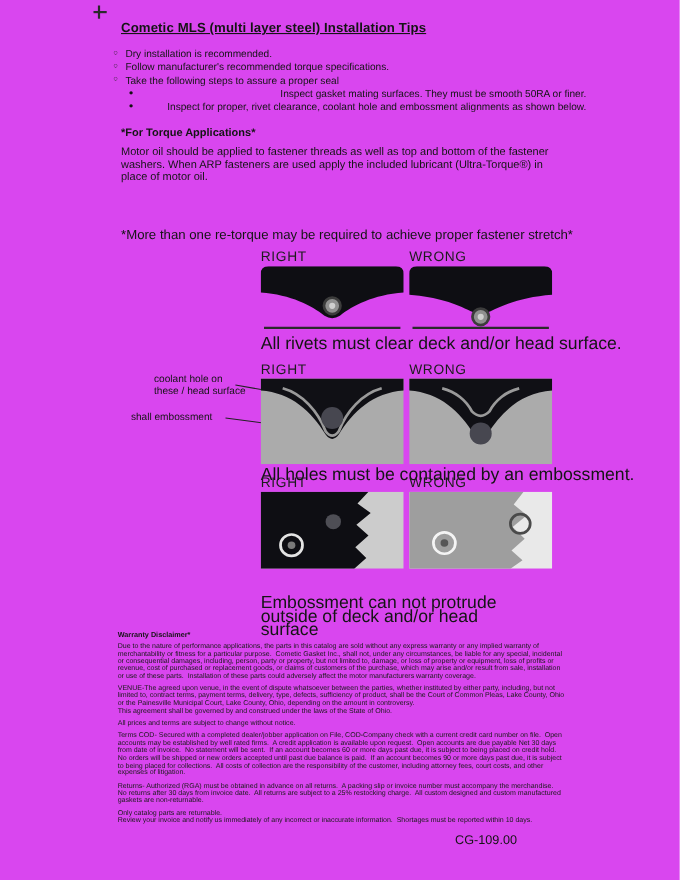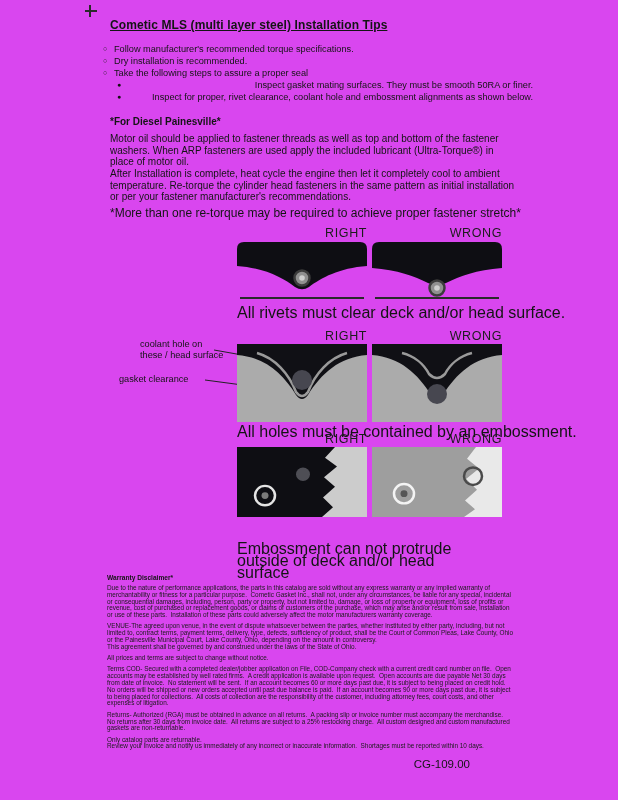--- a/index.html
+++ b/index.html
@@ -31,21 +31,21 @@
   .subbullet::before {
     content:"●"; position:absolute; left:0; top:0; font-size:7px; line-height:12px; color:#111;
   }
 
   .diesel-heading { position:absolute; left:110px; top:116px; font-size:10px; font-weight:bold; }
   .para { position:absolute; left:110px; width:410px; font-size:10px; line-height:11.5px; }
   .para1 { top:133px; }
   .para2 { top:168px; }
   .note { position:absolute; left:110px; top:206px; font-size:12px; }
 
-  .dlabel { position:absolute; width:130px; text-align:right; font-size:12.5px; letter-spacing:.6px; color:#1c1c1c; }
+  .dlabel { position:absolute; width:130px; text-align:left; font-size:12.5px; letter-spacing:.6px; color:#1c1c1c; }
   .dimg { position:absolute; width:130px; }
   .dimg svg { display:block; width:100%; height:100%; }
   .dcaption { position:absolute; left:237px; font-size:16px; line-height:12px; color:#141414; }
 
   .callout-coolant { position:absolute; left:140px; top:339px; width:90px; font-size:9.2px; line-height:10.5px; }
   .callout-emboss  { position:absolute; left:119px; top:374px; font-size:9.2px; }
   .callout-lines { position:absolute; left:203px; top:342px; pointer-events:none; }
   .callout-lines line { stroke:#222; stroke-width:1; }
 
   .warranty { position:absolute; left:107px; top:574px; width:406px; }
@@ -60,30 +60,29 @@
 <div class="page">
 
   <div class="crop-mark">
     <span class="cm-v"></span>
     <span class="cm-h"></span>
   </div>
 
   <div class="title">Cometic MLS (multi layer steel) Installation Tips</div>
 
   <div class="bullet-list">
+    <div class="bullet"><span>Dry installation is recommended.</span></div>
     <div class="bullet"><span>Follow manufacturer's recommended torque specifications.</span></div>
-    <div class="bullet"><span>Dry installation is recommended.</span></div>
     <div class="bullet"><span>Take the following steps to assure a proper seal</span></div>
     <div class="subbullet"><span>Inspect gasket mating surfaces.  They must be smooth 50RA or finer.</span></div>
     <div class="subbullet"><span>Inspect for proper, rivet clearance, coolant hole and embossment alignments as shown below.</span></div>
   </div>
 
-  <div class="diesel-heading">*For Diesel Painesville*</div>
+  <div class="diesel-heading">*For Torque Applications*</div>
   <div class="para para1">Motor oil should be applied to fastener threads as well as top and bottom of the fastener washers. When ARP fasteners are used apply the included lubricant (Ultra-Torque®) in place of motor oil.</div>
-  <div class="para para2">After Installation is complete, heat cycle the engine then let it completely cool to ambient temperature. Re-torque the cylinder head fasteners in the same pattern as initial installation or per your fastener manufacturer's recommendations.</div>
   <div class="note">*More than one re-torque may be required to achieve proper fastener stretch*</div>
 
   <div class="dlabel" style="left:237px; top:226px;">RIGHT</div>
   <div class="dlabel" style="left:372px; top:226px;">WRONG</div>
 
   <div class="dimg" style="left:237px; top:242px; height:60px;">
     <svg viewBox="0 0 130 60" preserveAspectRatio="none">
       <line x1="3" y1="56" x2="127" y2="56" stroke="#2a2a2a" stroke-width="2"></line>
       <path d="M0,7 Q0,0 7,0 L123,0 Q130,0 130,7 L130,24 C102,26 84,36 72,45 Q65,49.5 58,45 C46,36 28,26 0,24 Z" fill="#0e0e13"></path>
       <circle cx="65" cy="36" r="7.5" fill="#909090" stroke="#3c3c3c" stroke-width="2.5"></circle>
@@ -100,21 +99,21 @@
   </div>
   <div class="dcaption" style="top:307px;">All rivets must clear deck and/or head surface.</div>
 
   <div class="dlabel" style="left:237px; top:329px;">RIGHT</div>
   <div class="dlabel" style="left:372px; top:329px;">WRONG</div>
 
   <div class="callout-coolant">
     <div>coolant hole on</div>
     <div>these / head surface</div>
   </div>
-  <div class="callout-emboss">gasket clearance</div>
+  <div class="callout-emboss">shall embossment</div>
   <svg class="callout-lines" width="110" height="60">
     <line x1="11" y1="8" x2="90" y2="22"></line>
     <line x1="2" y1="38" x2="62" y2="46"></line>
   </svg>
 
   <div class="dimg" style="left:237px; top:344px; height:78px;">
     <svg viewBox="0 0 130 78" preserveAspectRatio="none">
       <rect width="130" height="78" fill="#ababab"></rect>
       <path d="M0,0 H130 V11 C102,13 84,30 71,51 Q65,59 59,51 C46,30 28,13 0,11 Z" fill="#101015"></path>
       <path d="M20,9 C38,14 52,30 59,48 Q65,56 71,48 C78,30 92,14 110,9" fill="none" stroke="#9a9a9a" stroke-width="2.5"></path>

